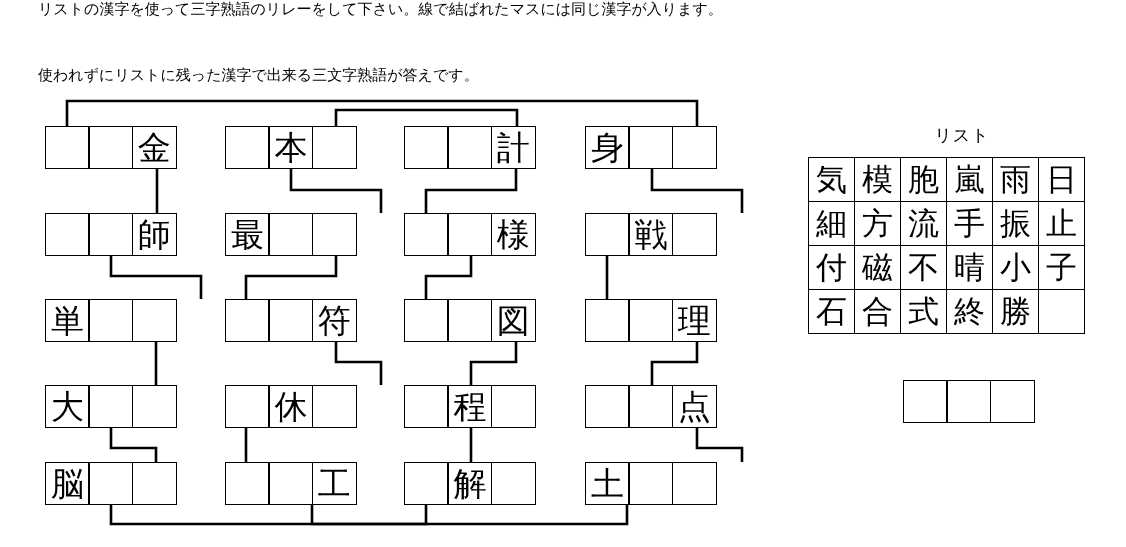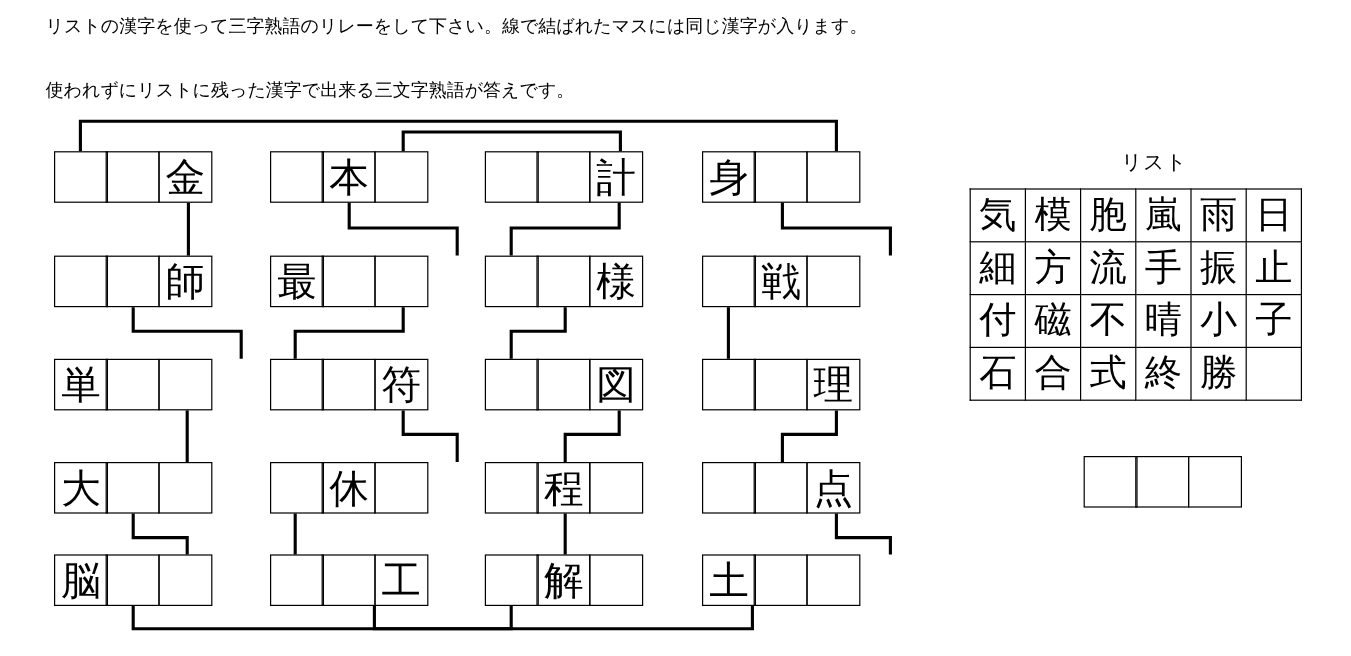--- a/index.html
+++ b/index.html
@@ -2,21 +2,21 @@
 <html><head>
 <meta charset="utf-8">
 <style>
   html,body{margin:0;padding:0;}
   body{
     width:1126px;height:547px;position:relative;background:#ffffff;
     font-family:"DejaVu Sans","Liberation Sans",sans-serif;
     color:#000;overflow:hidden;
   }
   .instr{position:absolute;left:38px;font-size:15px;line-height:1.2;white-space:nowrap;}
-  #instr1{top:13px;text-align:right;}
+  #instr1{top:0;text-align:right;}
   #instr2{top:66px;}
 
   #puzzle-area{position:absolute;left:0;top:0;width:790px;height:547px;}
   #connector-layer{position:absolute;left:0;top:0;width:790px;height:547px;pointer-events:none;}
 
   .cellrow{position:absolute;display:flex;}
   .cell{
     width:45px;height:43px;box-sizing:border-box;
     border:1.6px solid #000;margin-left:-1.6px;
     display:flex;align-items:center;justify-content:center;

